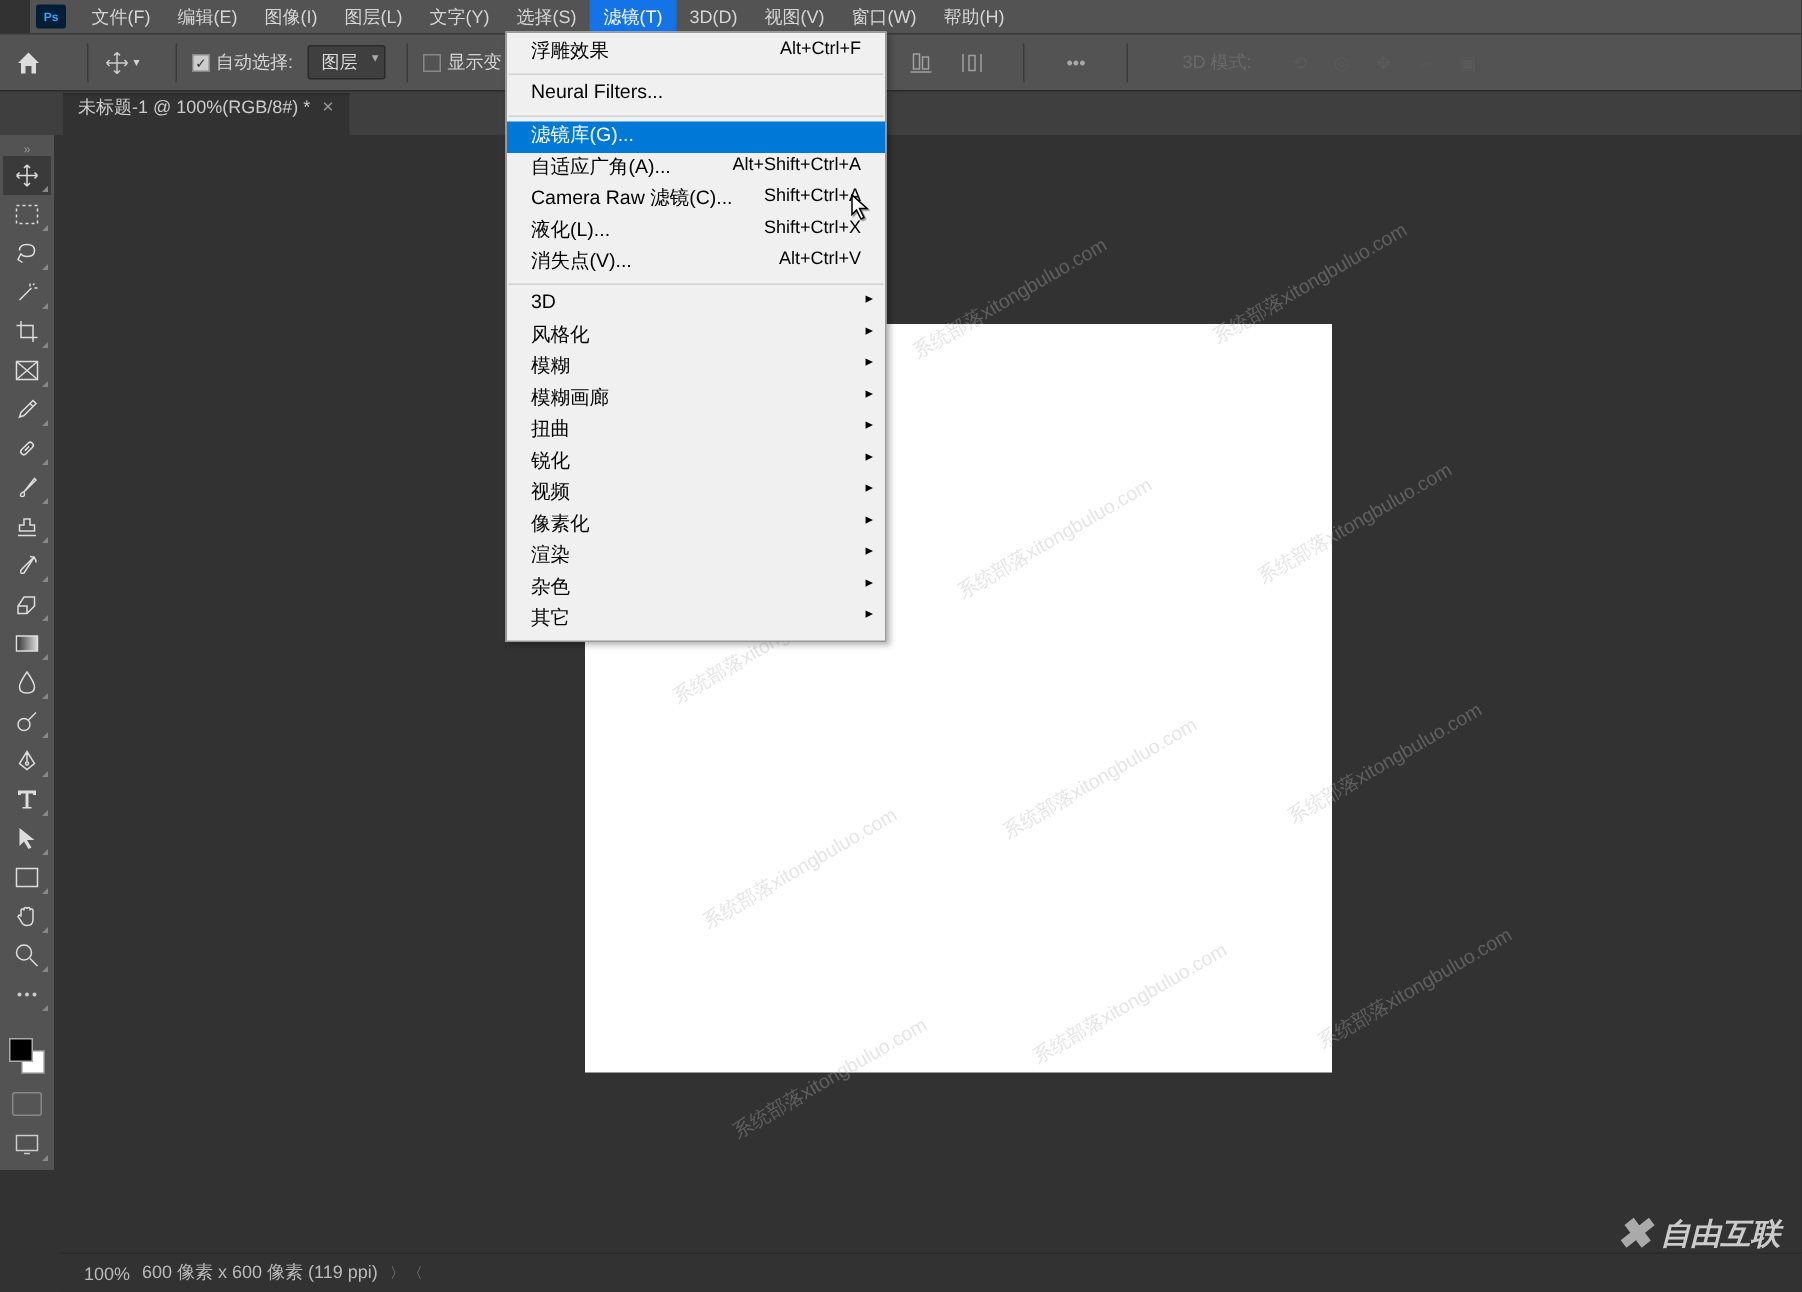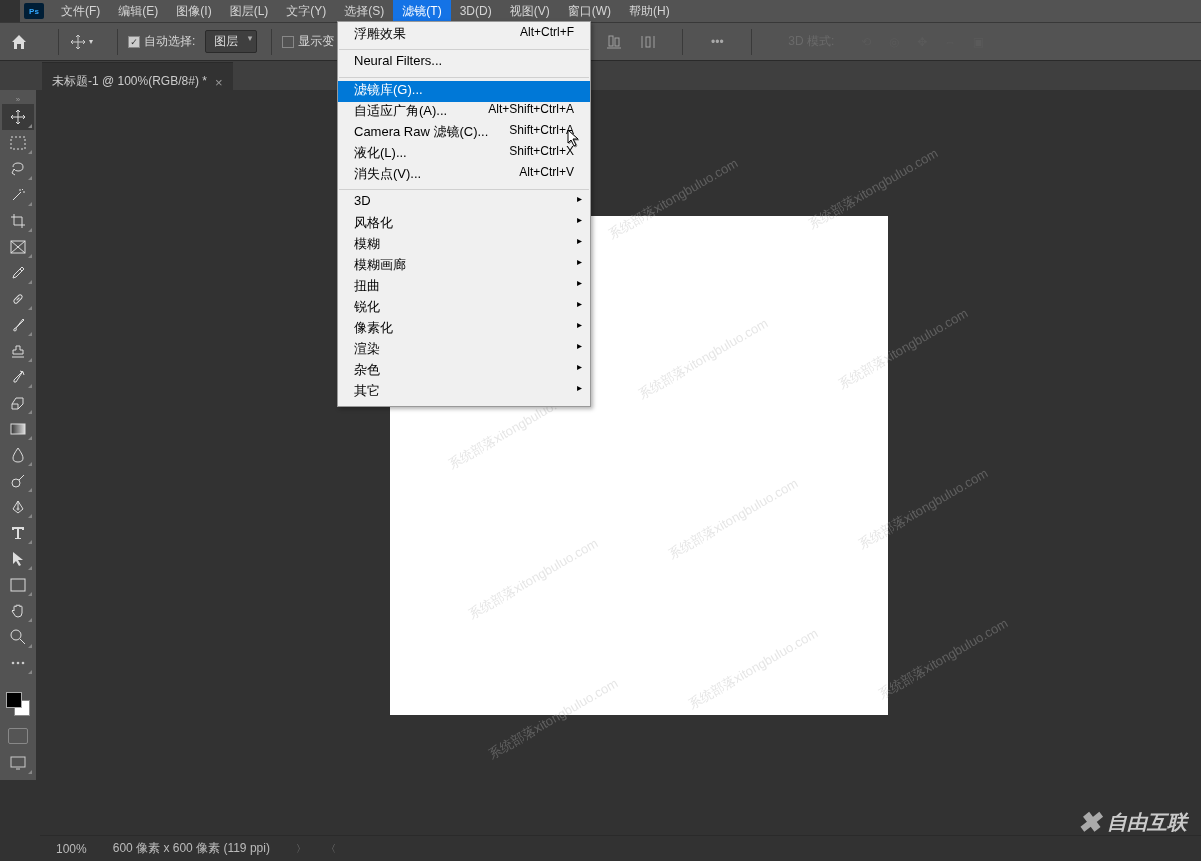--- a/index.html
+++ b/index.html
@@ -22,21 +22,21 @@
 .checkbox.checked { background: #ccc; color:#333;}
 .opt-select { background: #3f3f3f; border: 1px solid #2a2a2a; padding: 2px 18px 2px 8px; font-size: 12px; color: #ddd; position: relative; border-radius: 2px; text-align: center;}
 .opt-select::after { content: "▾"; position: absolute; right: 4px; top: 2px; font-size: 9px; color: #aaa;}
 .opt-icon { width: 20px; height: 20px; display: flex; align-items: center; justify-content: center; color: #a8a8a8; }
 .threed-label { color: #6a6a6a; font-size: 12px; margin-left: 12px;}
 .threed-icons { display: flex; gap: 8px; margin-left: 8px;}
 .threed-icons .opt-icon { color: #5a5a5a;}
 
 
 .tabbar { height: 30px; background: #3f3f3f; display: flex; align-items: flex-end; padding-left: 42px; font-size: 12px; border-top: 1px solid #2a2a2a;}
-.doc-tab { height: 28px; background: #323232; padding: 0 10px; display: flex; align-items: flex-end; gap: 8px; border-top: 1px solid #2a2a2a; color: #ccc;}
+.doc-tab { height: 28px; background: #323232; padding: 0 10px; display: flex; align-items: flex-start; gap: 8px; border-top: 1px solid #2a2a2a; color: #ccc;}
 .tab-close { font-size: 13px; color: #999;}
 
 
 .toolbar { position: absolute; left: 0; top: 90px; width: 36px; background: #535353; padding: 4px 0; display: flex; flex-direction: column; align-items: center; gap: 0; }
 .tool-collapse { width: 100%; height: 10px; display:flex; justify-content:center; align-items:center; font-size: 8px; color: #999;}
 .tool { width: 32px; height: 26px; display: flex; align-items: center; justify-content: center; color: #d0d0d0; position: relative; }
 .tool.selected { background: #3a3a3a; }
 .tool-tri { position: absolute; right: 2px; bottom: 2px; width: 0; height: 0; border-left: 4px solid transparent; border-bottom: 4px solid #888;}
 .swatches { margin-top: 16px; position: relative; width: 24px; height: 24px;}
 .swatch-bg { position: absolute; right: 0; bottom: 0; width: 16px; height: 16px; background: #fff; border: 1px solid #888;}
@@ -53,21 +53,21 @@
 .dd-item { height: 21px; display: flex; padding: 0 16px; position: relative; }
 .dd-item.highlighted { background: #0078d7; color: #fff; }
 .dd-item .dd-label { flex: 1; }
 .dd-item .dd-shortcut { font-size: 12px; }
 .dd-sep { height: 1px; background: #d0d0d0; margin: 3px 1px; }
 .dd-sub::after { content: "▸"; position: absolute; right: 8px; font-size: 10px; }
 .cursor { position: absolute; left: 567px; top: 129px; width: 14px; height: 18px; z-index: 200; pointer-events:none;}
 .cursor svg { filter: drop-shadow(1px 1px 0 rgba(0,0,0,0.4));}
 
 
-.statusbar { position: absolute; left: 40px; right: 0; bottom: 0; height: 26px; background: #323232; display: flex; align-items: center; font-size: 12px; color: #bbb; padding-left: 16px; gap: 26px; border-top: 1px solid #2a2a2a;}
+.statusbar { position: absolute; left: 40px; right: 0; bottom: 0; height: 26px; background: #323232; display: flex; align-items: center; font-size: 12px; color: #bbb; padding-left: 16px; gap: 8px; border-top: 1px solid #2a2a2a;}
 .statusbar .arrow { font-size: 10px; color: #888;}
 
 
 .brand { position: absolute; right: 14px; bottom: 22px; display: flex; align-items: center; gap: 6px; font-size: 20px; font-weight: bold; font-style: italic; color: #dcdcdc; opacity: 0.9; }
 .brand-x { font-size: 28px; color: #b8b8b8;}
 </style>
 </head>
 <body>
 
 <div class="menubar">
@@ -372,20 +372,23 @@
       <div class="dd-item dd-sub">
         <span class="dd-label">模糊画廊</span>
       </div>
       <div class="dd-item dd-sub">
         <span class="dd-label">扭曲</span>
       </div>
       <div class="dd-item dd-sub">
         <span class="dd-label">锐化</span>
       </div>
       <div class="dd-item dd-sub">
+        <span class="dd-label">视频</span>
+      </div>
+      <div class="dd-item dd-sub">
         <span class="dd-label">像素化</span>
       </div>
       <div class="dd-item dd-sub">
         <span class="dd-label">渲染</span>
       </div>
       <div class="dd-item dd-sub">
         <span class="dd-label">杂色</span>
       </div>
       <div class="dd-item dd-sub">
         <span class="dd-label">其它</span>

